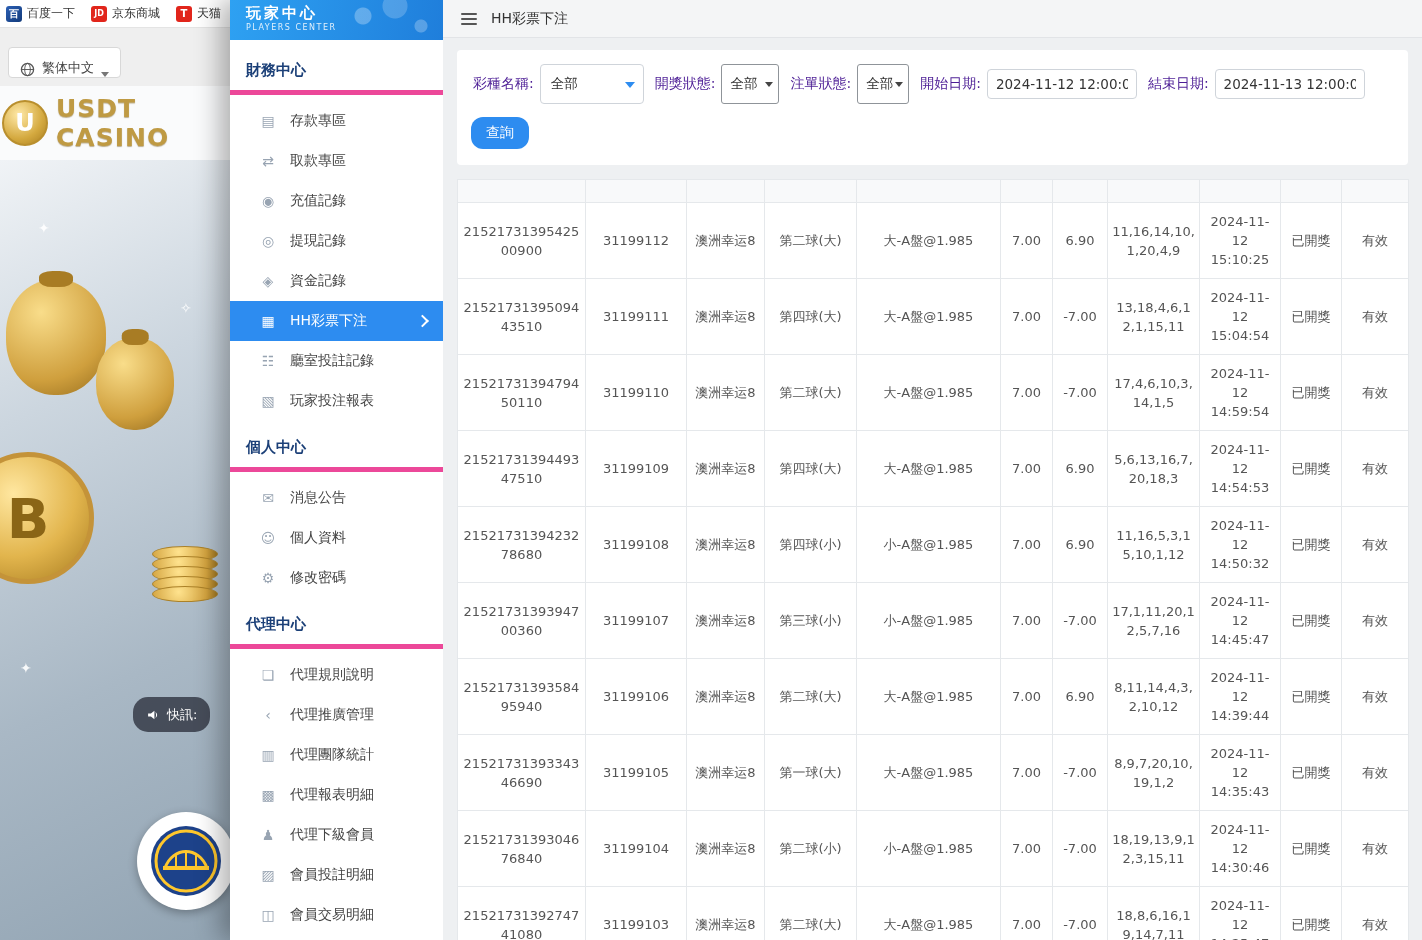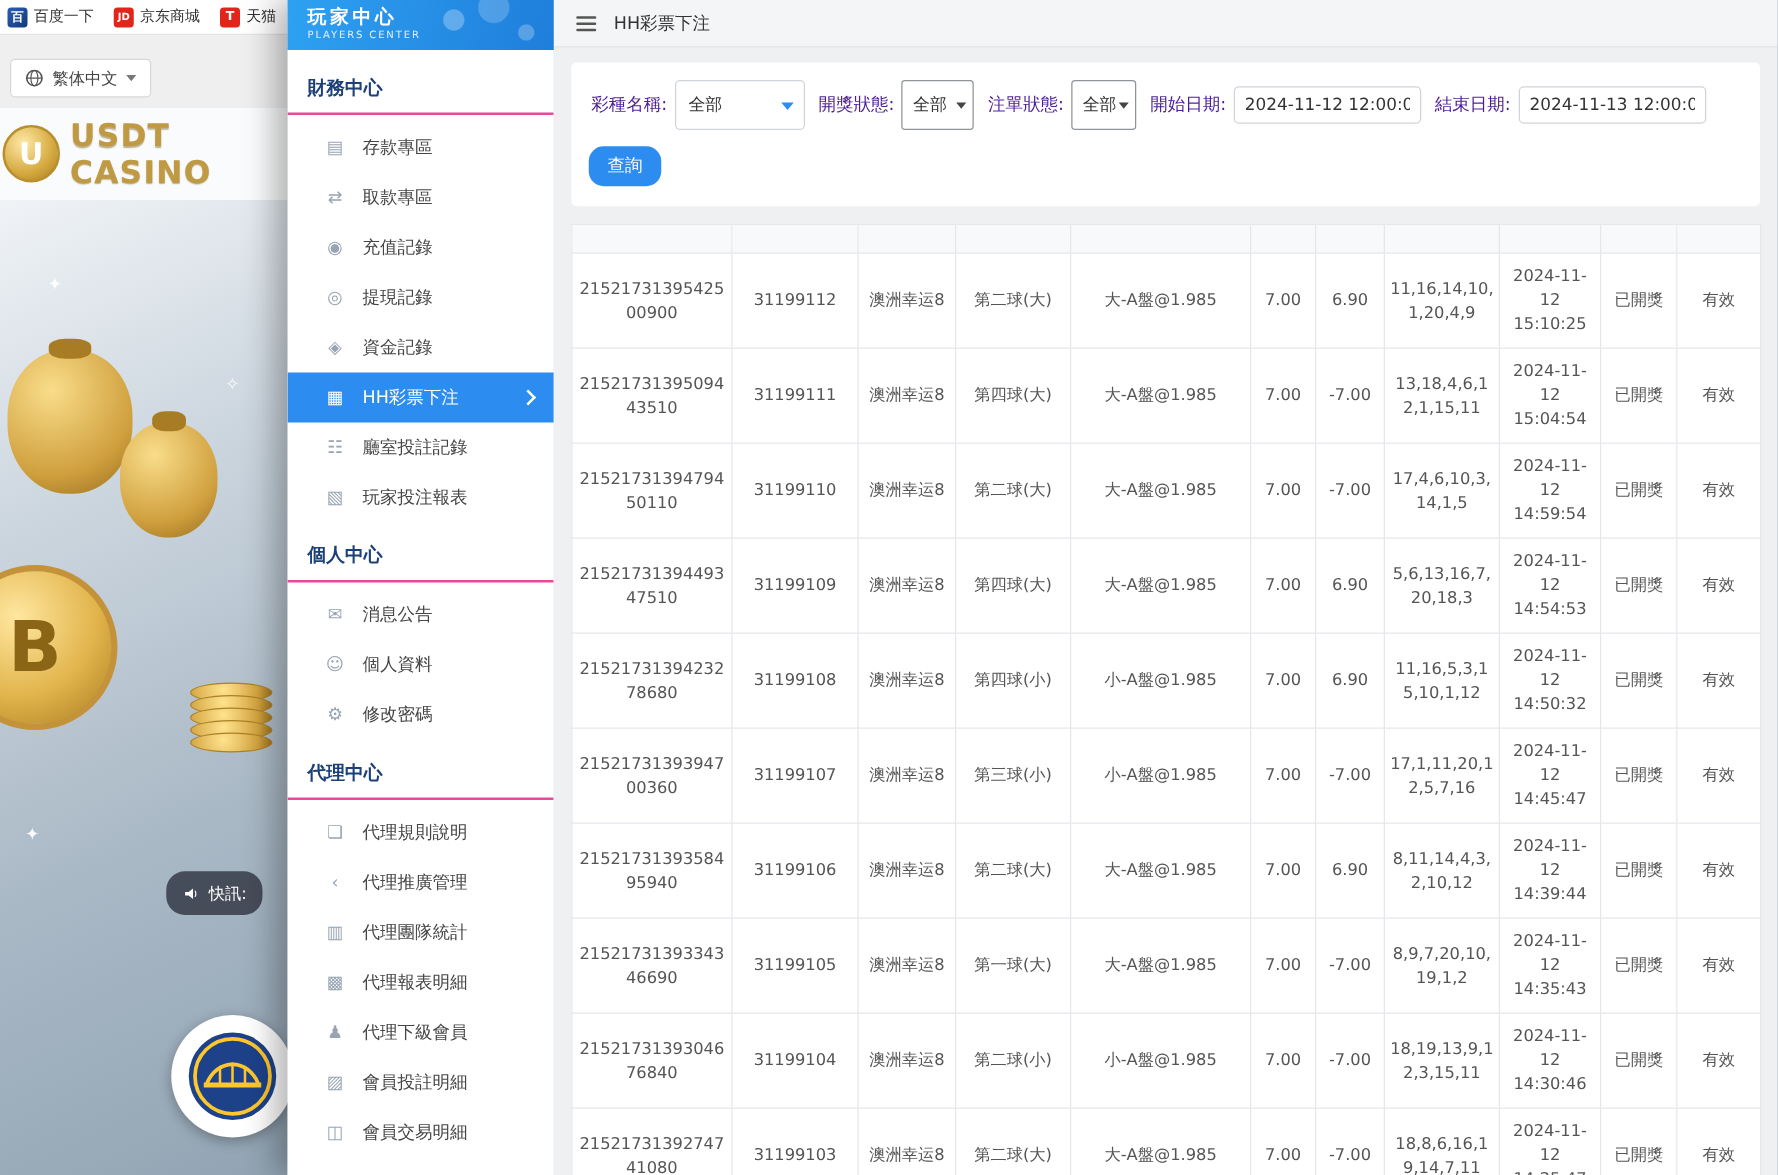--- a/index.html
+++ b/index.html
@@ -12,21 +12,21 @@
     display:flex;align-items:center;gap:16px;padding:0 6px;overflow:hidden;white-space:nowrap}
   .bm{display:flex;align-items:center;gap:5px;font-size:12px;color:#333;cursor:pointer}
   .fav{width:16px;height:16px;border-radius:3px;color:#fff;font-size:10px;font-weight:bold;
     display:flex;align-items:center;justify-content:center;flex:0 0 auto}
   .fav.baidu{background:linear-gradient(135deg,#2b5fb4,#123a7a)}
   .fav.jd{background:#e1251b;font-size:8px}
   .fav.tmall{background:#e1251b}
 
   .chrome-strip{position:absolute;left:0;top:28px;width:230px;height:58px;background:#efefef}
   .lang-btn{position:absolute;left:8px;top:47px;height:31px;background:#fff;border:1px solid #d8d8d8;border-radius:4px;
-    display:flex;align-items:center;gap:7px;padding:0 11px;font-size:13px;color:#444;cursor:pointer}
+    display:flex;align-items:flex-end;gap:7px;padding:0 11px;font-size:13px;color:#444;cursor:pointer}
   .caret-dn{width:0;height:0;border-left:4px solid transparent;border-right:4px solid transparent;border-top:5px solid #777}
 
   .site-header{position:absolute;left:0;top:86px;width:230px;height:74px;background:#fafbfc;display:flex;align-items:center}
   .logo{display:flex;align-items:center;gap:8px;padding-left:2px}
   .coin-badge{width:46px;height:46px;border-radius:50%;border:2px solid #b98f2e;flex:0 0 auto;
     background:radial-gradient(circle at 35% 30%,#ffe9a8,#d4a93f 60%,#a87d20);
     display:flex;align-items:center;justify-content:center;color:#fff;font-weight:bold;font-size:24px}
   .brand-text{font-size:25px;font-weight:bold;color:#bf9a43;letter-spacing:1px;text-shadow:0 1px 1px rgba(110,80,10,.45)}
 
   .hero{position:absolute;left:0;top:160px;width:230px;height:780px;overflow:hidden;
@@ -63,21 +63,21 @@
   .sb-head{height:40px;flex:0 0 auto;background:linear-gradient(100deg,#2ea1f2,#1f7edb);color:#fff;
     padding:4px 0 12px 16px;position:relative;overflow:hidden}
   .sb-head::after{content:"";position:absolute;right:4px;top:-4px;width:90px;height:48px;
     background:radial-gradient(circle at 14px 20px,rgba(255,255,255,.28) 8px,transparent 9px),
                radial-gradient(circle at 46px 10px,rgba(255,255,255,.2) 12px,transparent 13px),
                radial-gradient(circle at 72px 30px,rgba(255,255,255,.25) 6px,transparent 7px)}
   .sb-title{font-size:15px;font-weight:bold;letter-spacing:3px;line-height:19px}
   .sb-sub{font-size:8px;opacity:.85;letter-spacing:1.5px}
   .sb-nav{flex:1;overflow:hidden;padding-top:4px}
   .section{margin-top:8px}
-  .sec-title{font-size:15px;font-weight:bold;color:#1c4078;padding:9px 16px 10px;border-bottom:2px solid #ec4899;margin-bottom:6px}
+  .sec-title{font-size:15px;font-weight:bold;color:#1c4078;padding:9px 16px 10px;border-bottom:5px solid #ec4899;margin-bottom:6px}
   .menu-item{height:40px;display:flex;align-items:center;gap:14px;padding:0 16px 0 30px;font-size:14px;color:#454545;cursor:pointer;position:relative}
   .menu-item .mi{width:16px;text-align:center;color:#98a4b2;font-size:14px;flex:0 0 auto}
   .menu-item.active{background:#2d8cf0;color:#fff}
   .menu-item.active .mi{color:#fff}
   .menu-item.active::after{content:"";position:absolute;right:16px;top:50%;width:7px;height:7px;
     border-top:2px solid #fff;border-right:2px solid #fff;transform:translateY(-50%) rotate(45deg)}
 
   
   .main{flex:1;min-width:0;background:#eef0f2;display:flex;flex-direction:column}
   .topbar{height:38px;flex:0 0 auto;background:#f4f5f6;border-bottom:1px solid #e2e4e7;display:flex;align-items:center;gap:14px;padding:0 18px}

